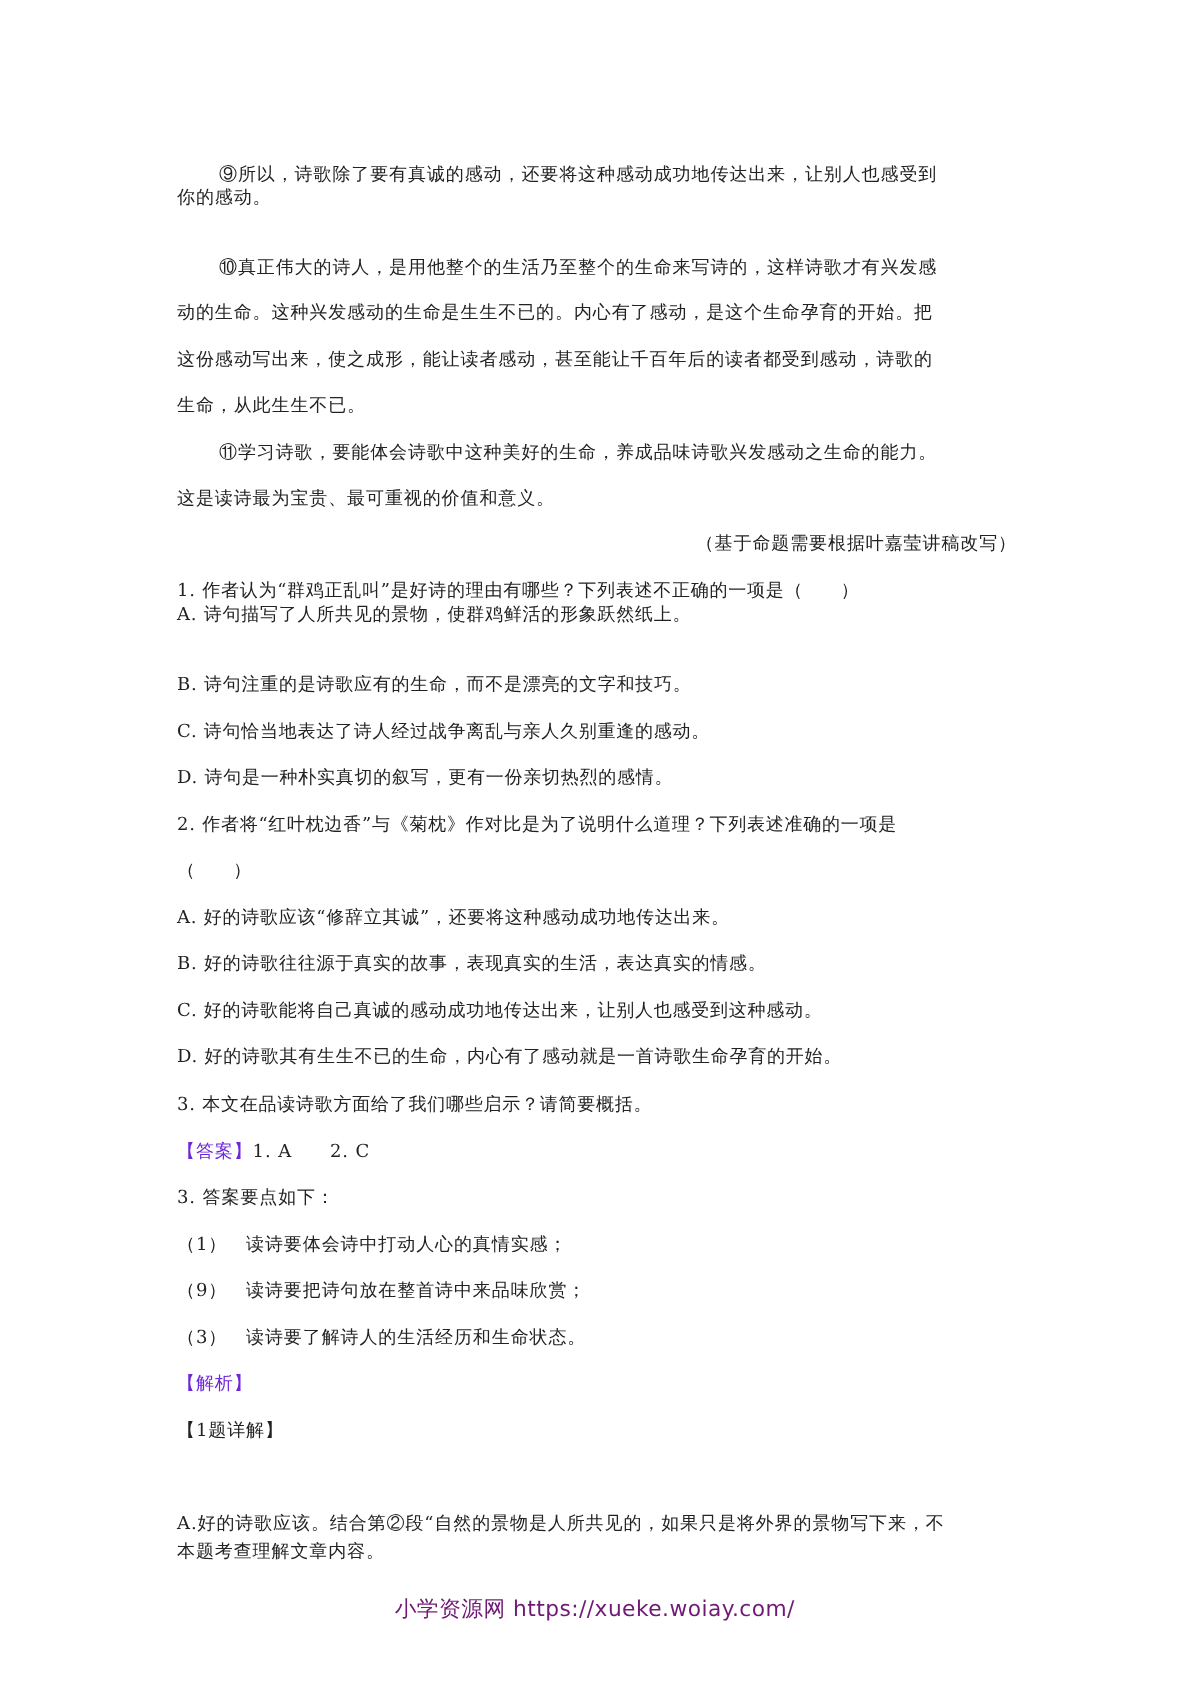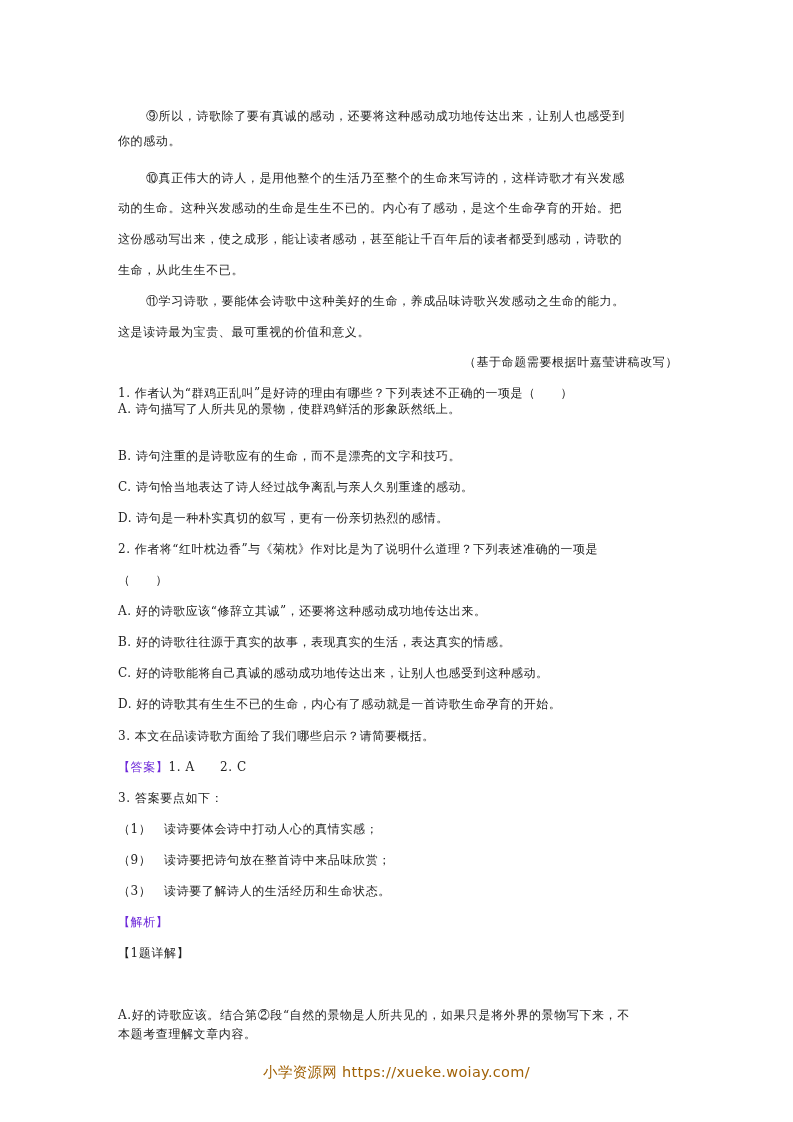--- a/index.html
+++ b/index.html
@@ -14,29 +14,29 @@
     position: absolute; left: 0; white-space: nowrap;
     font-size: 12px; line-height: 18px; letter-spacing: 0.6px;
   }
   .indent { left: 28px; }
   .right { left: auto; right: 0; text-align: right; }
   .blue { color: #6d28d9; }
   .opt { letter-spacing: 0.5px; }
   .footer {
     position: absolute; left: 0; width: 793px; top: 1063px; text-align: center;
     font-family: "DejaVu Sans", "Liberation Sans", sans-serif;
-    font-size: 14.5px; color: #a16207; letter-spacing: 0.3px;
+    font-size: 14.5px; color: #701a75; letter-spacing: 0.3px;
   }
 </style>
 </head>
 <body>
 
 <div class="page">
   <div class="line indent" style="top:107px">⑨所以，诗歌除了要有真诚的感动，还要将这种感动成功地传达出来，让别人也感受到</div>
-  <div class="line" style="top:132px">你的感动。</div>
+  <div class="line" style="top:122px">你的感动。</div>
 
   <div class="line indent" style="top:169px">⑩真正伟大的诗人，是用他整个的生活乃至整个的生命来写诗的，这样诗歌才有兴发感</div>
   <div class="line" style="top:199px">动的生命。这种兴发感动的生命是生生不已的。内心有了感动，是这个生命孕育的开始。把</div>
   <div class="line" style="top:230px">这份感动写出来，使之成形，能让读者感动，甚至能让千百年后的读者都受到感动，诗歌的</div>
   <div class="line" style="top:261px">生命，从此生生不已。</div>
 
   <div class="line indent" style="top:292px">⑪学习诗歌，要能体会诗歌中这种美好的生命，养成品味诗歌兴发感动之生命的能力。</div>
   <div class="line" style="top:323px">这是读诗最为宝贵、最可重视的价值和意义。</div>
   <div class="line right" style="top:353px">（基于命题需要根据叶嘉莹讲稿改写）</div>
 

